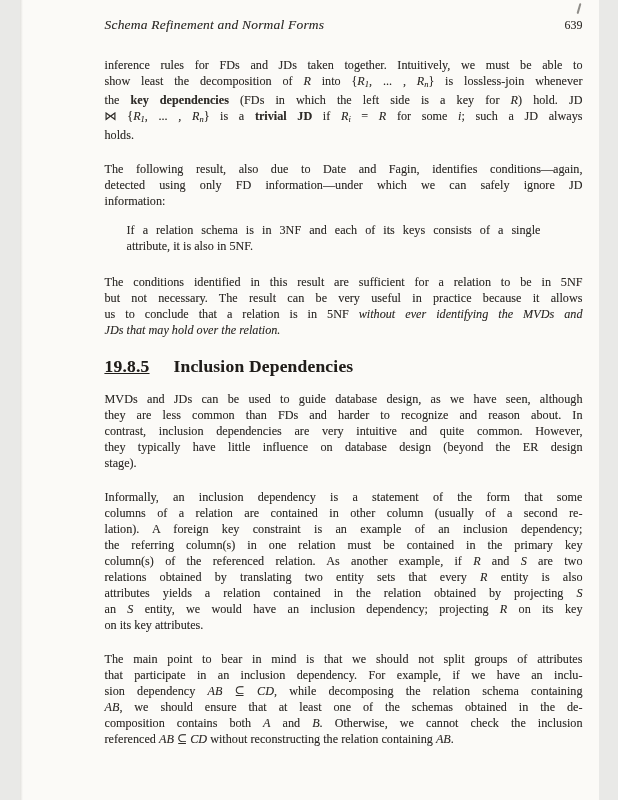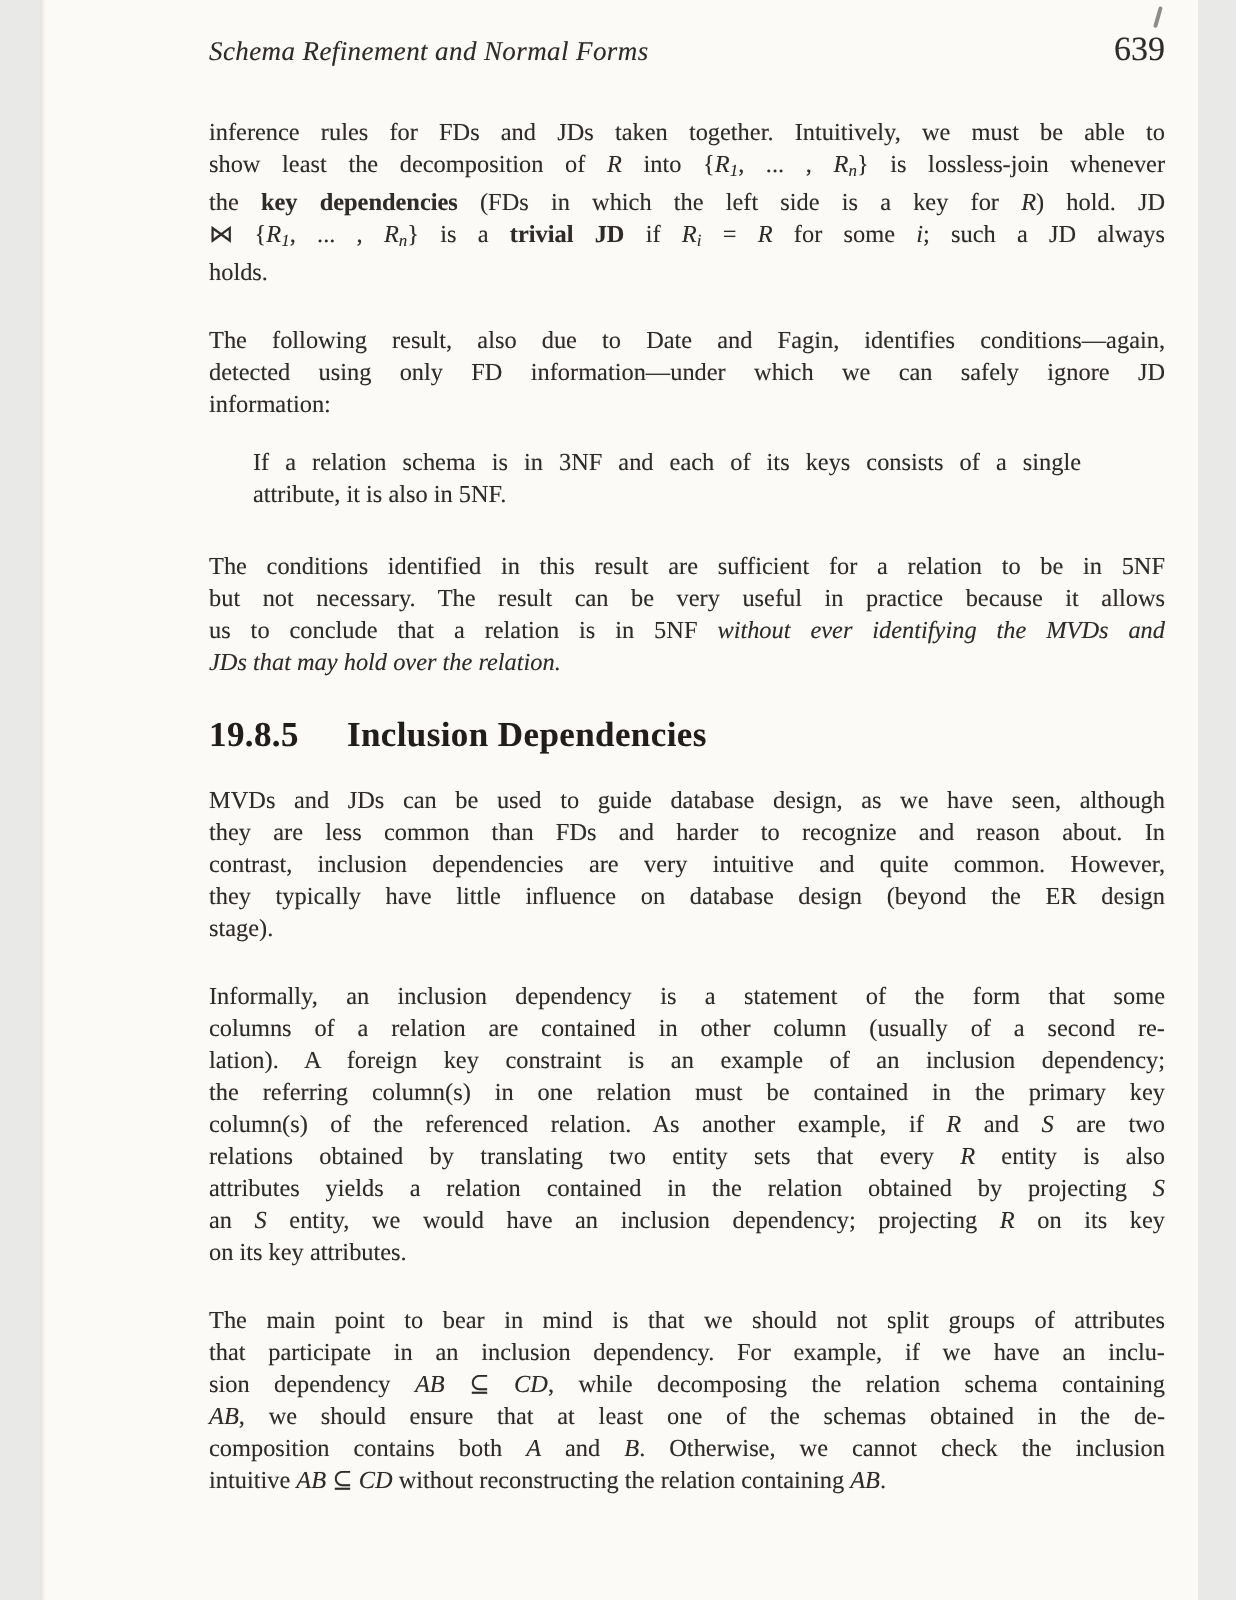--- a/index.html
+++ b/index.html
@@ -26,37 +26,37 @@
   }
   .inner {
     position:absolute; left:85px; top:17px; width:478px;
   }
   .header {
     display:flex; justify-content:space-between; align-items:baseline;
     font-size:13.5px; line-height:16px;
     margin-bottom:24px;
   }
   .running-title { font-style:italic; letter-spacing:0.2px; }
-  .page-number { font-style:normal; font-size:17px; }
+  .page-number { font-style:normal; font-size:12px; }
   .line {
     font-size:12.2px; line-height:16px;
     text-align:justify;
     text-align-last:justify;
     white-space:nowrap;
   }
   .line.last { text-align-last:left; white-space:normal; }
   .para { margin:0 0 18px 0; }
   .quote { margin:-5px 42px 20px 22px; }
   .section-heading {
     font-weight:bold; font-size:17.5px; line-height:21px;
     color:#201d1a;
     margin:2px 0 14px 0;
     letter-spacing:0.2px;
   }
-  .heading-number { margin-right:24px; }
+  .heading-number { margin-right:24px;text-decoration:underline; }
   .s-it { font-style:italic; }
   .s-b  { font-weight:bold; }
   .s-sub { font-style:italic; font-size:8.5px; vertical-align:-2px; }
 </style>
 </head>
 <body>
 
 <div class="page">
   <div class="scan-edge"></div>
   <div class="corner-mark"></div>
@@ -108,17 +108,17 @@
           <div class="line"><span>attributes yields a relation contained in the relation obtained by projecting </span><span class="s-it">S</span></div>
           <div class="line"><span>an </span><span class="s-it">S</span><span> entity, we would have an inclusion dependency; projecting </span><span class="s-it">R</span><span> on its key</span></div>
           <div class="line last"><span>on its key attributes.</span></div>
         </div>
         <div class="para">
           <div class="line"><span>The main point to bear in mind is that we should not split groups of attributes</span></div>
           <div class="line"><span>that participate in an inclusion dependency. For example, if we have an inclu-</span></div>
           <div class="line"><span>sion dependency </span><span class="s-it">AB</span><span> ⊆ </span><span class="s-it">CD</span><span>, while decomposing the relation schema containing</span></div>
           <div class="line"><span class="s-it">AB</span><span>, we should ensure that at least one of the schemas obtained in the de-</span></div>
           <div class="line"><span>composition contains both </span><span class="s-it">A</span><span> and </span><span class="s-it">B</span><span>. Otherwise, we cannot check the inclusion</span></div>
-          <div class="line last"><span>intuitive </span><span class="s-it">AB</span><span> ⊆ </span><span class="s-it">CD</span><span> without reconstructing the relation containing </span><span class="s-it">AB</span><span>.</span></div>
+          <div class="line last"><span>referenced </span><span class="s-it">AB</span><span> ⊆ </span><span class="s-it">CD</span><span> without reconstructing the relation containing </span><span class="s-it">AB</span><span>.</span></div>
         </div>
       </div>
   </div>
 </div>
 
 </body></html>

